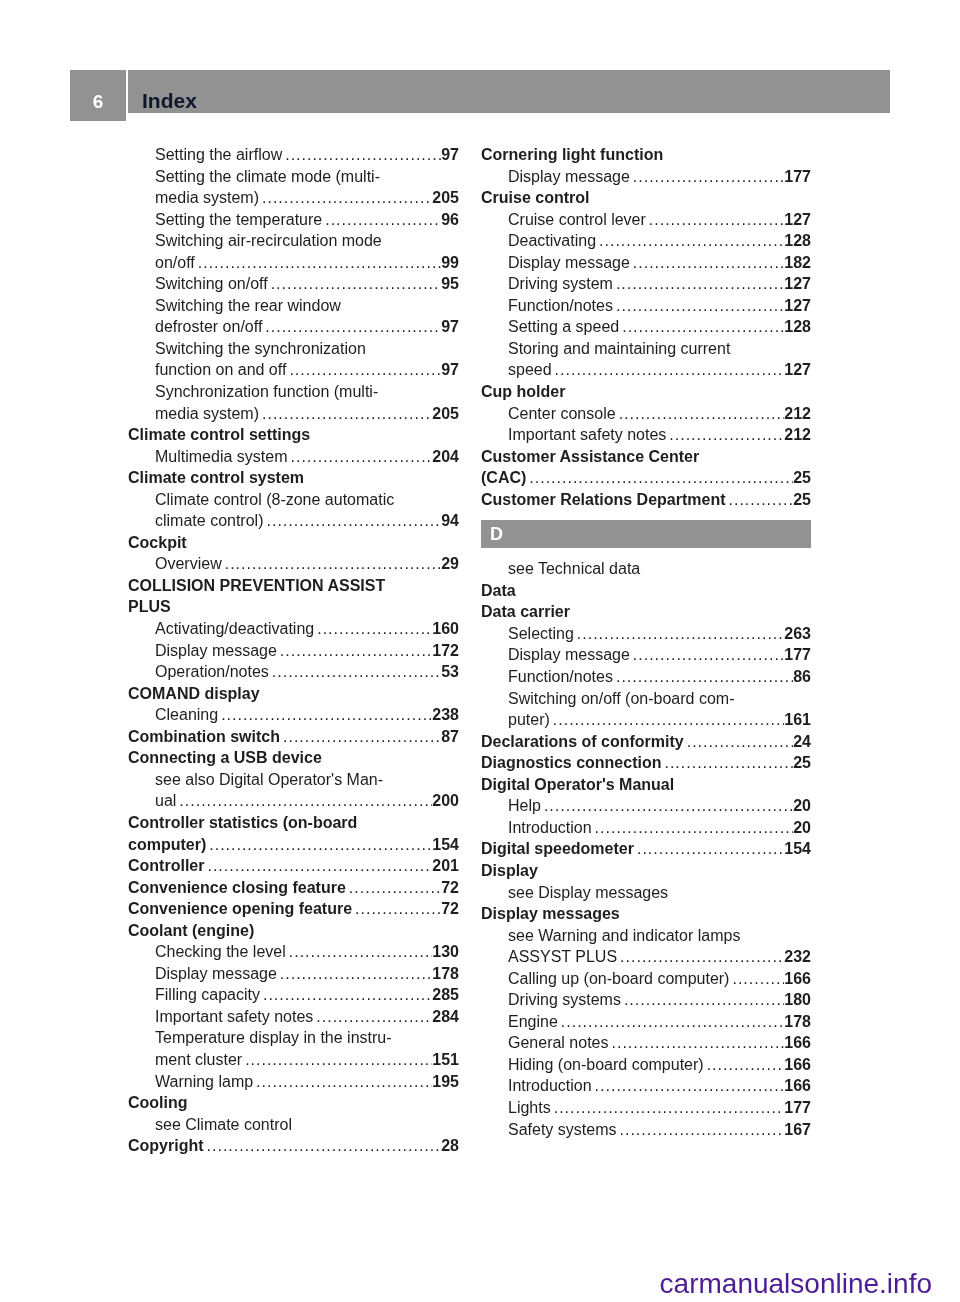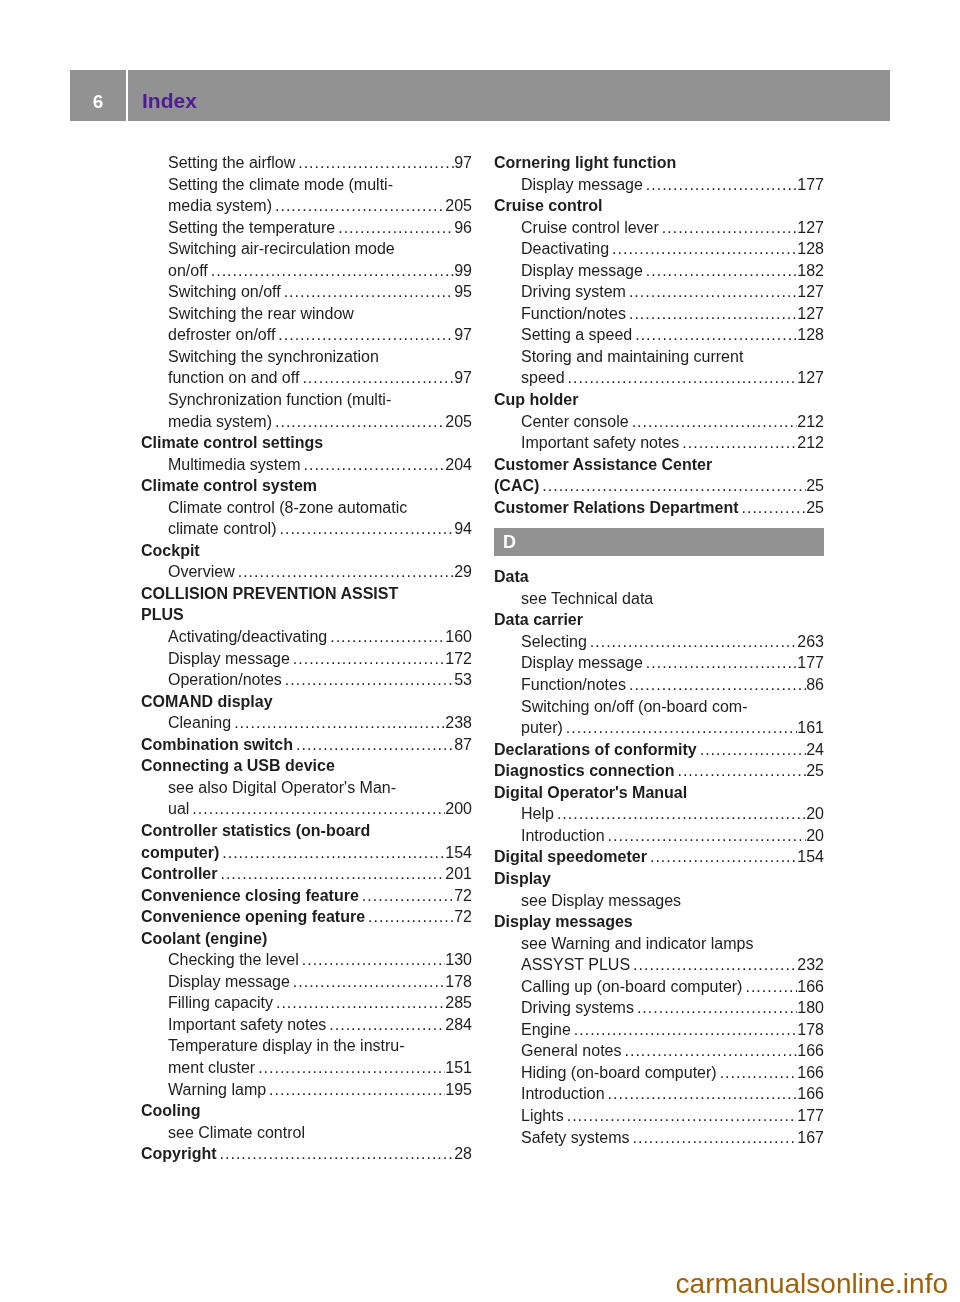--- a/index.html
+++ b/index.html
@@ -2,39 +2,39 @@
 <html><head>
 <meta charset="utf-8">
 <style>
   html, body { margin:0; padding:0; }
   body { width:960px; height:1302px; background:#ffffff; position:relative; overflow:hidden;
          font-family:"Liberation Sans", sans-serif; color:#1e1e1e; }
   .header { position:absolute; left:70px; top:70px; width:820px; height:51px; }
   .hdr-num { position:absolute; left:0; top:0; width:56px; height:51px; background:#929292;
              color:#fff; font-size:19px; font-weight:bold; }
   .hdr-num span { position:absolute; left:0; width:56px; text-align:center; top:21px; }
-  .hdr-title { position:absolute; left:58px; top:0; right:0; height:51px; background:#929292;
-               color:#4c1d95; font-size:21px; font-weight:bold; }
+  .hdr-title { position:absolute; left:58px; top:0; right:0; height:43px; background:#929292;
+               color:#0f172a; font-size:21px; font-weight:bold; }
   .hdr-title span { position:absolute; left:14px; top:19px; }
-  .col { position:absolute; top:152px;margin-left:13px; }
+  .col { position:absolute; top:144px; }
   .col.left { left:128px; width:331px; }
   .col.right { left:481px; width:330px; }
   .row { position:relative; height:21.55px; line-height:21.55px; font-size:16px; white-space:nowrap; }
   .row.sub { padding-left:27px; }
   .row.main { font-weight:bold; }
   .row .txt { display:inline; }
   .row.dotted { display:flex; }
   .row.dotted .txt { flex:0 0 auto; }
   .row.dotted .dots { flex:1 1 auto; overflow:hidden; font-weight:normal; letter-spacing:1px; color:#1e1e1e; padding-left:3px; padding-right:6px; }
   .row.dotted .dots::before { content:"................................................................................................................"; }
-  .row.dotted .pg { flex:0 0 auto; font-weight:normal; text-align:right; }
+  .row.dotted .pg { flex:0 0 auto; font-weight:bold; text-align:right; }
   .section-bar { position:relative; height:28px; background:#929292; color:#fff; font-weight:bold;
                  font-size:18px; margin-top:10px; margin-bottom:10px; }
   .section-bar span { position:absolute; left:9px; top:4px; }
-  .watermark { position:absolute; right:12px; top:1268px; color:#a16207; font-size:28px; }
+  .watermark { position:absolute; right:28px; top:1268px; color:#4c1d95; font-size:28px; }
 </style>
 </head>
 <body>
 
 <div class="header">
   <div class="hdr-num">
     <span>6</span>
   </div>
   <div class="hdr-title">
     <span>Index</span>
@@ -268,22 +268,22 @@
       <div class="row main dotted">
         <span class="txt">Customer Relations Department</span>
         <span class="dots"></span>
         <span class="pg">25</span>
       </div>
     </div>
   <div class="section-bar">
     <span>D</span>
   </div>
   <div id="col-right-bottom">
+      <div class="row sub"><span class="txt">see Technical data</span></div>
       <div class="row main"><span class="txt">Data</span></div>
-      <div class="row sub"><span class="txt">see Technical data</span></div>
       <div class="row main"><span class="txt">Data carrier</span></div>
       <div class="row sub dotted">
         <span class="txt">Selecting</span>
         <span class="dots"></span>
         <span class="pg">263</span>
       </div>
       <div class="row sub dotted">
         <span class="txt">Display message</span>
         <span class="dots"></span>
         <span class="pg">177</span>

